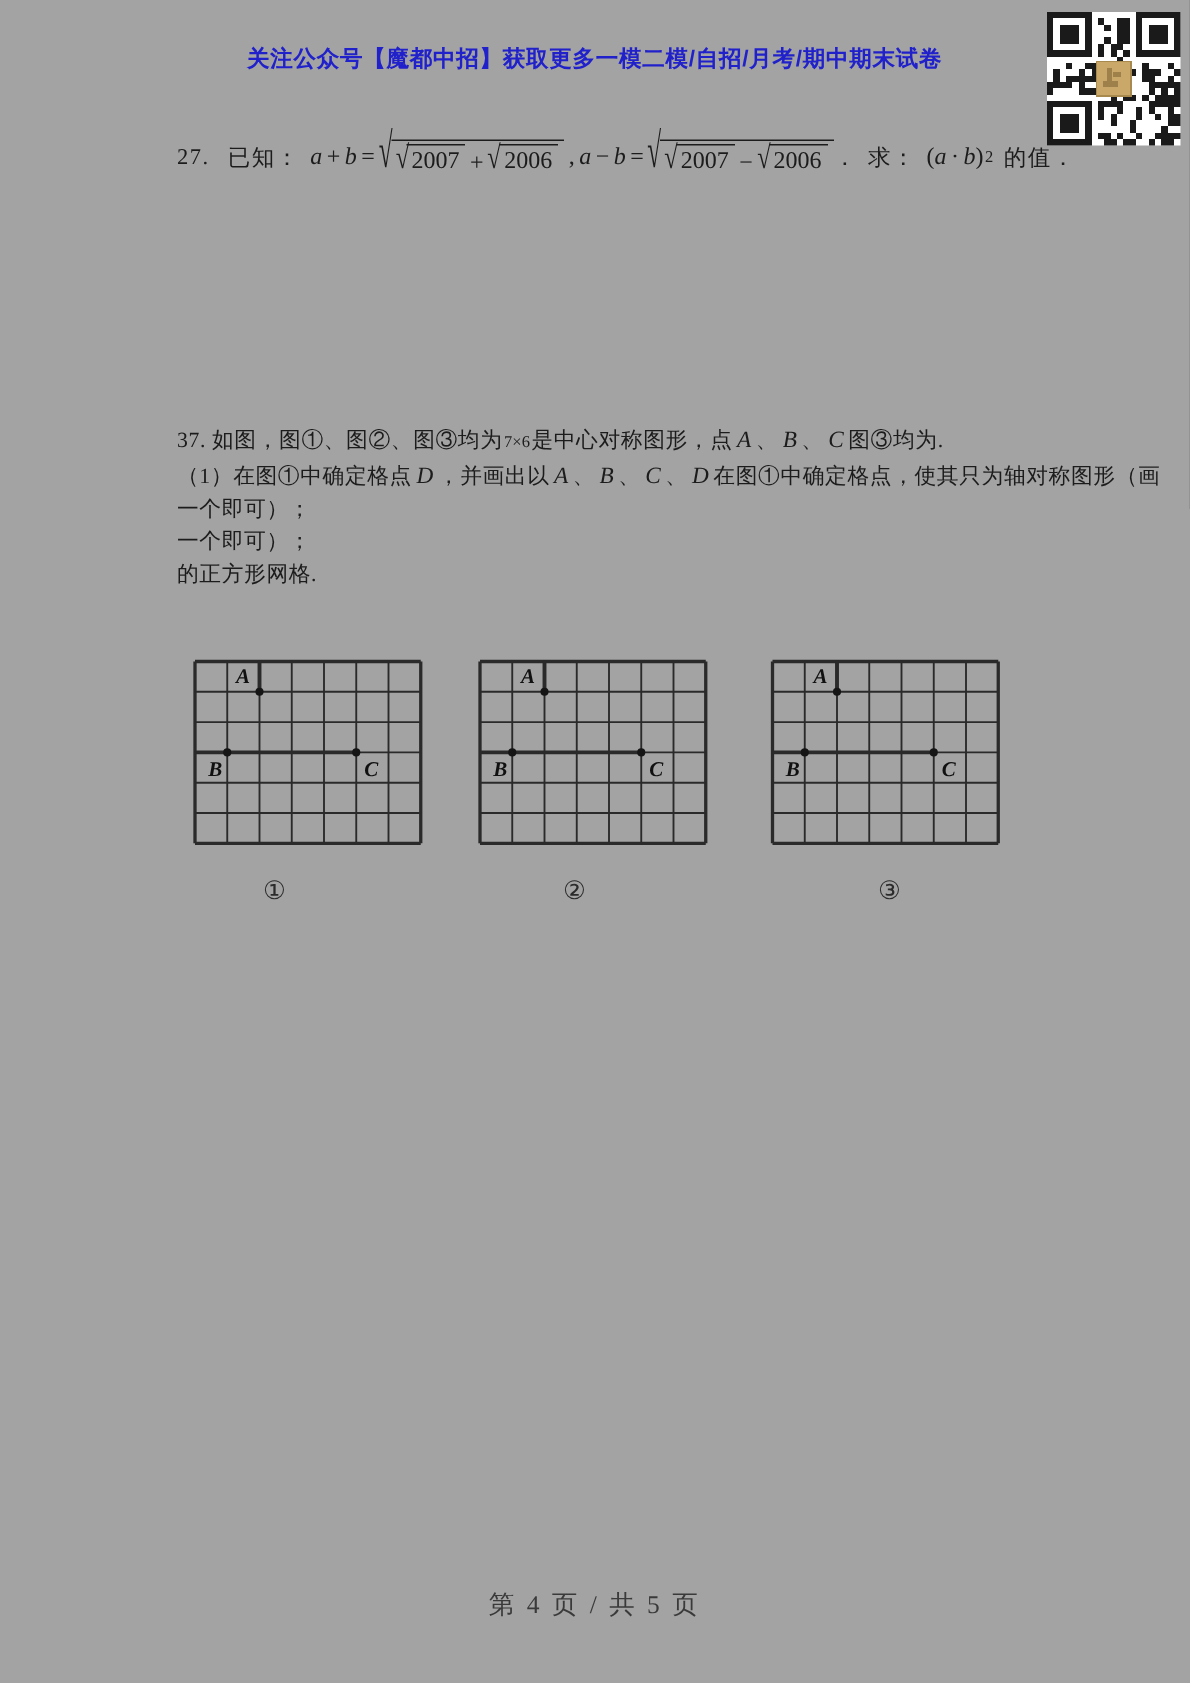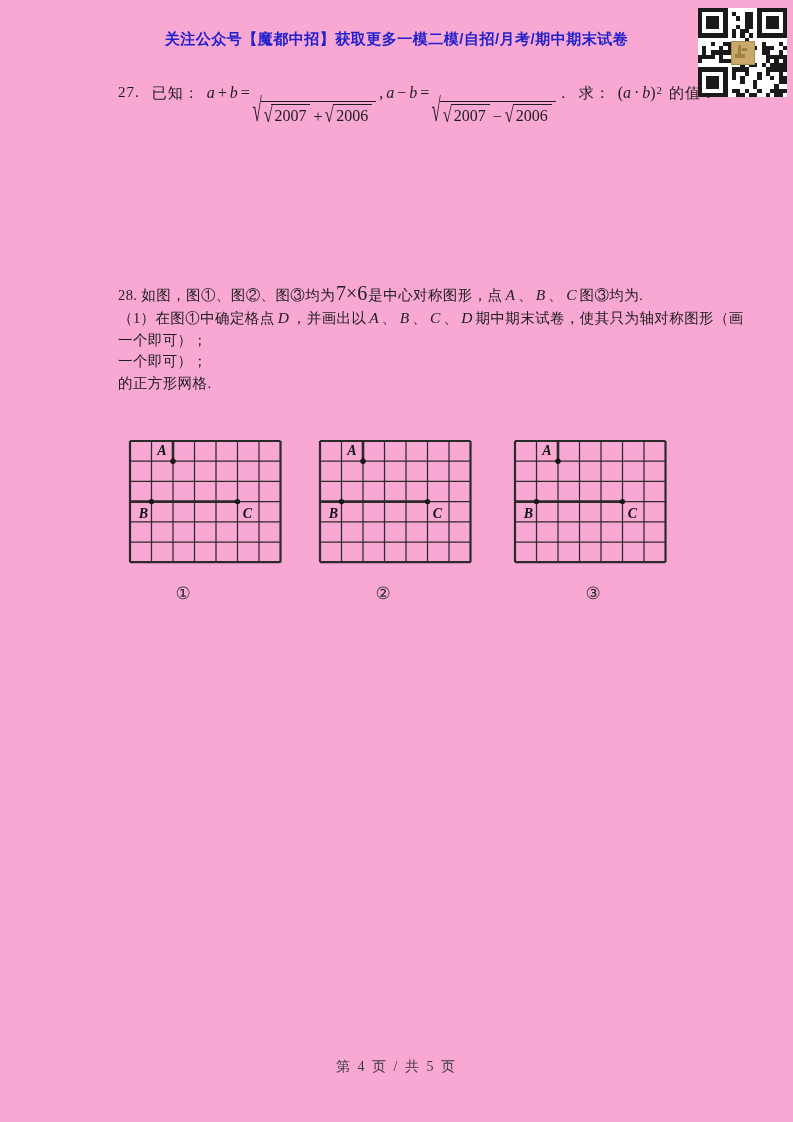--- a/index.html
+++ b/index.html
@@ -1,62 +1,62 @@
 <!DOCTYPE html>
 <html><head>
 <meta charset="utf-8">
 <style>
   html,body{margin:0;padding:0;background:#888;}
   .page{
-    position:relative;width:793px;height:1122px;background:#f9a8d4;
+    position:relative;width:793px;height:1122px;background:#a3a3a3;
     margin:0 auto;overflow:hidden;
     font-family:"Liberation Serif","DejaVu Serif",serif;color:#1c1c1c;
   }
   
   .hdr{
     position:absolute;top:30px;left:0;width:100%;text-align:center;
     font-family:"Liberation Sans","DejaVu Sans",sans-serif;
     font-weight:bold;font-size:15px;letter-spacing:.5px;
   }
   
   .qr{position:absolute;top:8px;left:698px;width:89px;height:89px;}
   .qr svg{display:block;}
   
   .q27{
     position:absolute;top:84px;left:118px;height:42px;
-    display:flex;white-space:nowrap;
+    display:flex;align-items:center;white-space:nowrap;
     font-size:16px;
   }
   .q27 .gap-s{display:inline-block;width:7px;}
   .q27 .gap-m{display:inline-block;width:12px;}
   .cjk{font-size:15px;letter-spacing:1px;}
   .mi{font-style:italic;}
   .mo{padding:0 3px;}
   .rt{display:inline-flex;align-items:flex-end;white-space:nowrap;}
   .rt>.sign{display:inline-block;line-height:1;transform:scaleY(1.35) scaleX(1.02);transform-origin:100% 88%;}
   .rt.big>.sign{transform:scaleY(2.05) scaleX(1.05);transform-origin:100% 92%;}
   .rt>.rad{display:inline-block;border-top:1.5px solid #1c1c1c;padding:2px 4px 0 3px;margin-left:-1px;}
   sup.sq{font-size:11px;font-style:normal;vertical-align:9px;margin-left:1px;}
   
   .q28{
     position:absolute;top:283px;left:118px;width:620px;
     font-size:14.5px;line-height:21.8px;letter-spacing:.4px;white-space:nowrap;
   }
   .q28 .seg-i{font-style:italic;font-size:15.5px;letter-spacing:0;padding:0 3px;}
-  .q28 .seg-m{font-size:20px;letter-spacing:0;padding:0 1px;}
+  .q28 .seg-m{font-size:11px;letter-spacing:0;padding:0 1px;}
   
   .grid-fig{position:absolute;top:439px;}
   .grid-caption{
     position:absolute;top:583px;width:40px;text-align:center;
     font-size:17px;color:#2b2b2b;
   }
   
   .footer{
     position:absolute;top:1058px;left:0;width:100%;text-align:center;
-    font-size:14px;color:#3a3a3a;letter-spacing:2px;
+    font-size:17px;color:#3a3a3a;letter-spacing:2px;
   }
 </style>
 </head>
 <body>
 
 <div class="page">
 
   <div class="hdr">
     <span style="color: rgb(33, 33, 203);">关注公众号【魔都中招】获取更多一模二模/自招/月考/期中期末试卷</span>
   </div>
@@ -334,22 +334,22 @@
       <span class="mi">a</span>
       <span class="mo">·</span>
       <span class="mi">b</span>
       <span>)</span>
       <sup class="sq">2</sup>
     <span class="gap-s"></span>
     <span class="cjk">的值．</span>
   </div>
 
   <div class="q28" id="q28-box">
-      <div class="qline"><span class="seg-n">28. 如图，图①、图②、图③均为</span><span class="seg-m">7×6</span><span class="seg-n">是中心对称图形，点</span><span class="seg-i">A</span><span class="seg-n">、</span><span class="seg-i">B</span><span class="seg-n">、</span><span class="seg-i">C</span><span class="seg-n">图③均为.</span></div>
-      <div class="qline"><span class="seg-n">（1）在图①中确定格点</span><span class="seg-i">D</span><span class="seg-n">，并画出以</span><span class="seg-i">A</span><span class="seg-n">、</span><span class="seg-i">B</span><span class="seg-n">、</span><span class="seg-i">C</span><span class="seg-n">、</span><span class="seg-i">D</span><span class="seg-n">期中期末试卷，使其只为轴对称图形（画</span></div>
+      <div class="qline"><span class="seg-n">37. 如图，图①、图②、图③均为</span><span class="seg-m">7×6</span><span class="seg-n">是中心对称图形，点</span><span class="seg-i">A</span><span class="seg-n">、</span><span class="seg-i">B</span><span class="seg-n">、</span><span class="seg-i">C</span><span class="seg-n">图③均为.</span></div>
+      <div class="qline"><span class="seg-n">（1）在图①中确定格点</span><span class="seg-i">D</span><span class="seg-n">，并画出以</span><span class="seg-i">A</span><span class="seg-n">、</span><span class="seg-i">B</span><span class="seg-n">、</span><span class="seg-i">C</span><span class="seg-n">、</span><span class="seg-i">D</span><span class="seg-n">在图①中确定格点，使其只为轴对称图形（画</span></div>
       <div class="qline"><span class="seg-n">一个即可）；</span></div>
       <div class="qline"><span class="seg-n">一个即可）；</span></div>
       <div class="qline"><span class="seg-n">的正方形网格.</span></div>
     </div>
 
   <div id="grids-box">
       <div class="grid-fig" style="left: 128px; top: 439px;"><svg width="154.5" height="125.19999999999999">
           <line x1="2" y1="2" x2="2" y2="123.19999999999999" stroke="#2a2a2a" stroke-width="2.2"></line>
           <line x1="23.5" y1="2" x2="23.5" y2="123.19999999999999" stroke="#2a2a2a" stroke-width="1.25"></line>
           <line x1="45" y1="2" x2="45" y2="123.19999999999999" stroke="#2a2a2a" stroke-width="1.25"></line>

